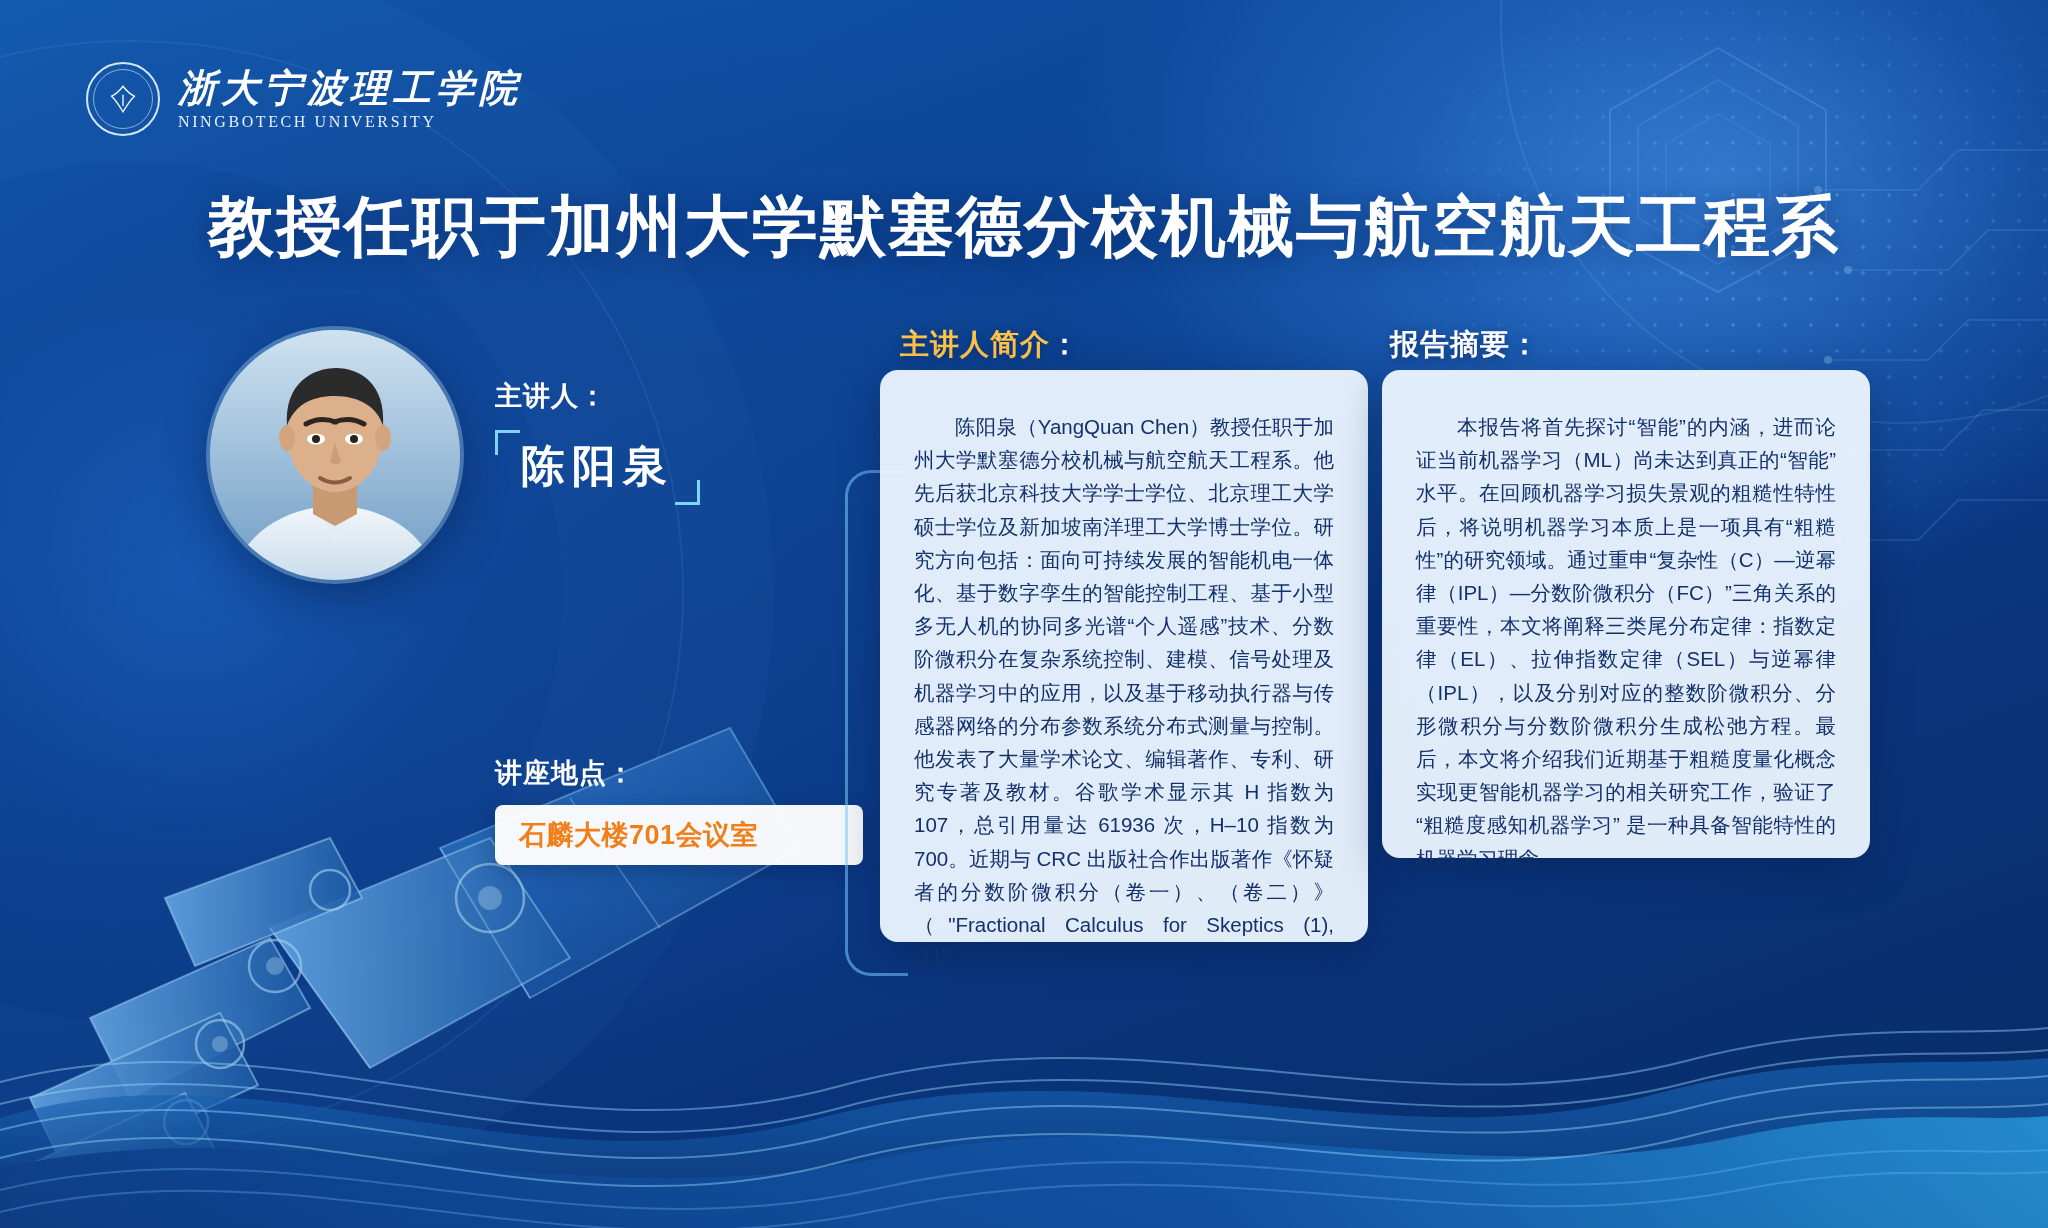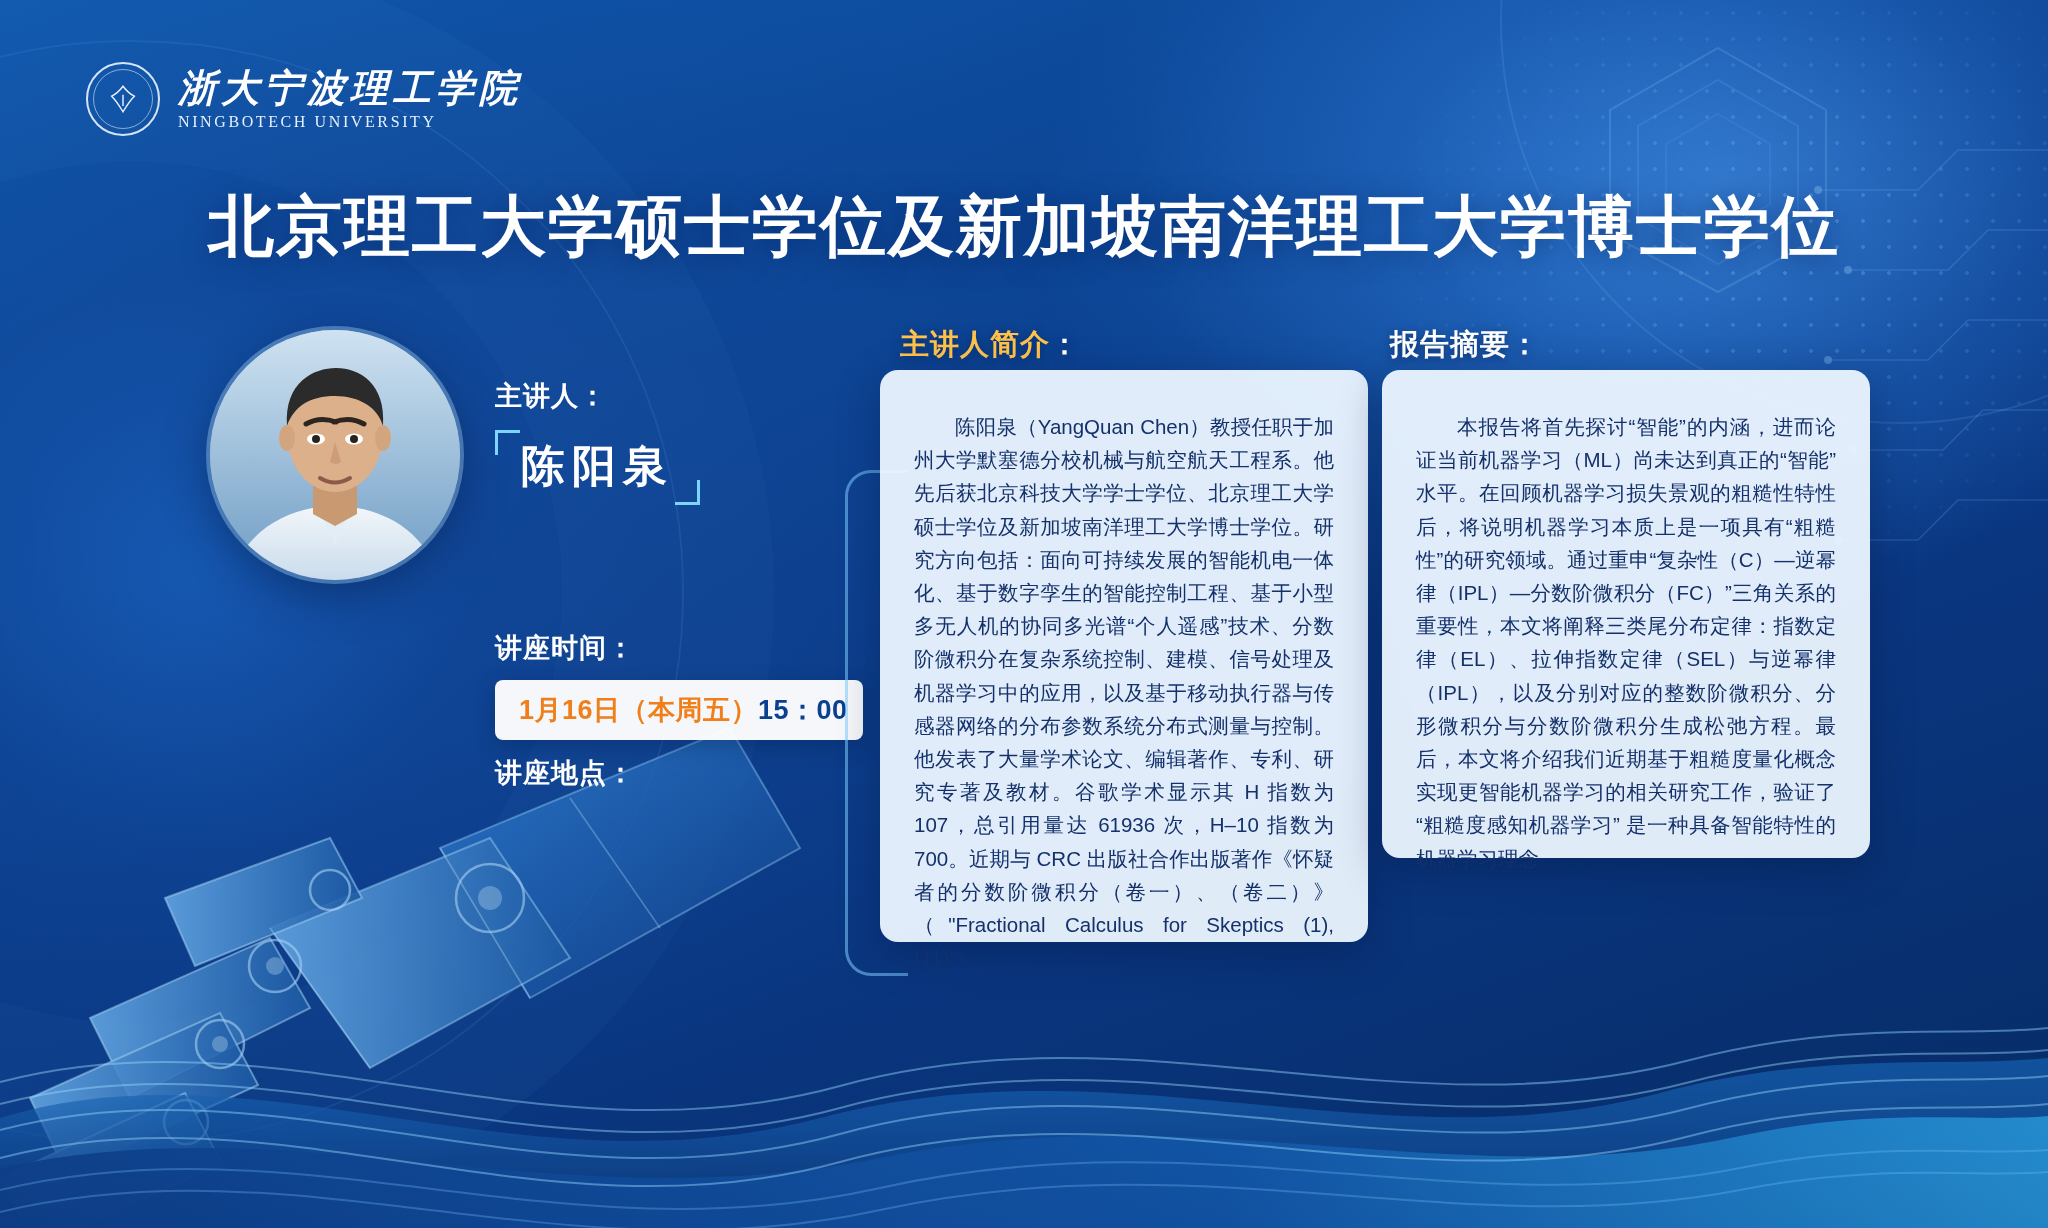--- a/index.html
+++ b/index.html
@@ -443,21 +443,21 @@
         <path d="M24 6 C18 14, 12 18, 8 20 C14 26, 18 32, 24 42 C30 32, 34 26, 40 20 C36 18, 30 14, 24 6 Z"></path>
         <path d="M24 18 L24 34" stroke-width="2"></path>
       </svg>
     </div>
     <div class="logo-text">
       <div class="logo-cn">浙大宁波理工学院</div>
       <div class="logo-en">NINGBOTECH UNIVERSITY</div>
     </div>
   </div>
 
-  <div class="title">北京理工大学硕士学位及新加坡南洋理工大学博士学位</div>
+  <div class="title">教授任职于加州大学默塞德分校机械与航空航天工程系</div>
 
   <div class="portrait">
     <svg viewBox="0 0 250 250" width="250" height="250">
       <defs>
         <linearGradient id="bgp" x1="0" y1="0" x2="0" y2="1">
           <stop offset="0%" stop-color="#cfe2f1"></stop>
           <stop offset="100%" stop-color="#6e9cc4"></stop>
         </linearGradient>
         <linearGradient id="shirt" x1="0" y1="0" x2="0" y2="1">
           <stop offset="0%" stop-color="#f2f6fa"></stop>
@@ -494,29 +494,24 @@
 
   <div class="speaker-info">
     <div class="label-strong">主讲人：</div>
     <div class="name-badge">
       <span class="corner c-tl"></span>
       <span class="corner c-br"></span>
       <span class="nm">陈阳泉</span>
     </div>
   </div>
 
-  <div class="meta-block meta-time">
-    <div class="meta-label">讲座时间：</div>
-    <div class="meta-pill time">
-      <span class="pill-accent">1月16日（本周五）</span><span>15：00</span>
-    </div>
-  </div>
 
   <div class="meta-block meta-place">
     <div class="meta-label">讲座地点：</div>
+    <div class="meta-pill place pill-accent">石麟大楼701会议室</div>
   </div>
 
   <div class="bracket"></div>
 
   <div class="card-heading head-bio">
     <span class="hl">主讲人简介</span><span>：</span>
   </div>
   <div class="card-heading head-abs">
     <span>报告摘要</span><span>：</span>
   </div>

